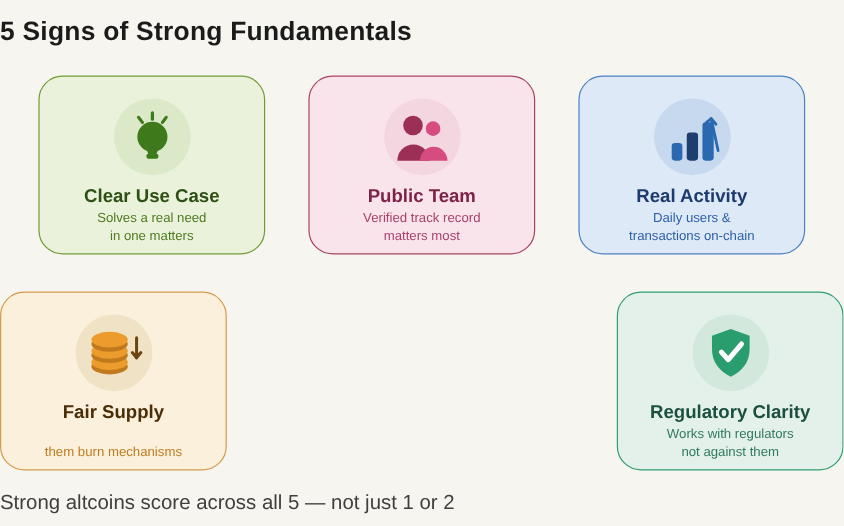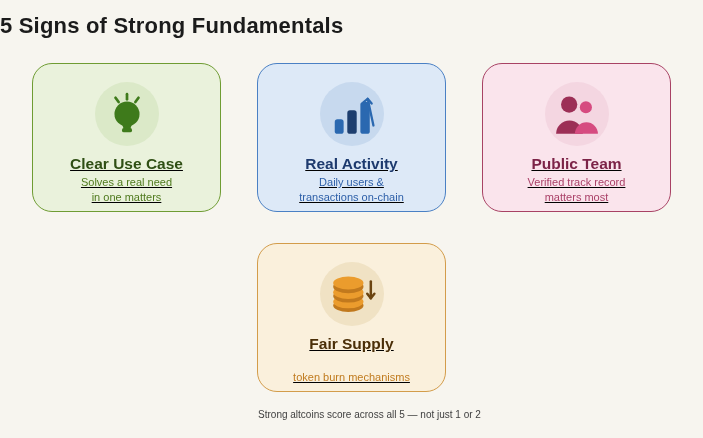--- a/index.html
+++ b/index.html
@@ -12,24 +12,23 @@
   .page-title {
     margin-top: 13px;
     font-size: 22px;
     font-weight: bold;
     letter-spacing: 0.2px;
     color: #1b1b1b;
   }
   .cards-row {
     display: flex;
     justify-content: center;
-    text-decoration: underline;
   }
   .row-1 { margin-top: 24px; gap: 36px; }
-  .row-2 { margin-top: 31px; gap: 28px; }
+  .row-2 { margin-top: 31px; gap: 28px; justify-content: space-between; }
   .card {
     width: 189px; height: 149px;
     border: 1.5px solid var(--border);
     background: var(--bg);
     border-radius: 20px;
     display: flex;
     flex-direction: column;
     align-items: center;
   }
   .icon-chip {
@@ -53,24 +52,23 @@
   .card-sub {
     margin-top: 2px;
     font-size: 11px;
     line-height: 1.4;
     text-align: center;
     color: var(--text);
     white-space: nowrap;
   }
   .footer-note {
     margin-top: 17px;
-    text-align: center;
-    font-size: 10px;
+    text-align: left;
+    font-size: 17px;
     color: #3f3f3f;
-    padding-left: 36px;
   }
   
   .f1 { fill: var(--icon); }
   .f2 { fill: var(--icon2); }
   .s1 { stroke: var(--icon); fill: none; stroke-linecap: round; stroke-linejoin: round; }
   .s2 { stroke: var(--icon2); fill: none; stroke-linecap: round; stroke-linejoin: round; }
   .sa { stroke: var(--accent); fill: none; stroke-linecap: round; stroke-linejoin: round; }
 </style>
 </head>
 <body>
@@ -90,50 +88,50 @@
         <rect class="f1" x="17.2" y="35.5" width="9.6" height="4" rx="1.8"></rect>
       </svg>
     </div>
     <div class="card-title">Clear Use Case</div>
     <div class="card-sub">
       <span>Solves a real need</span><br>
       <span>in one matters</span>
     </div>
   </div>
 
+  <div class="card" style="--bg: #fae4ec; --border: #a84264; --chip: #f4d6e1; --icon: #9c2f56; --icon2: #d64b80; --accent: #9c2f56; --title: #7c2347; --text: #aa4168;">
+    <div class="icon-chip">
+      <svg viewBox="0 0 44 44" aria-hidden="true">
+        <circle class="f1" cx="14.5" cy="13" r="7.8"></circle>
+        <circle class="f2" cx="30.5" cy="15.5" r="5.8"></circle>
+        <path class="f1" d="M2 41 a12.8 12.8 0 0 1 25.6 0 Z"></path>
+        <path class="f2" d="M20 41 a11 11 0 0 1 22 0 Z"></path>
+      </svg>
+    </div>
+    <div class="card-title">Public Team</div>
+    <div class="card-sub">
+      <span>Verified track record</span><br>
+      <span>matters most</span>
+    </div>
+  </div>
+
   <div class="card" style="--bg: #dde9f7; --border: #4a80c4; --chip: #c7d9ee; --icon: #2a68b0; --icon2: #1d3e6e; --accent: #2a68b0; --title: #1d3a6e; --text: #2d5fa8;">
     <div class="icon-chip">
       <svg viewBox="0 0 44 44" aria-hidden="true">
         <rect class="f1" x="5.5" y="27" width="8.5" height="14" rx="2.6"></rect>
         <rect class="f2" x="17.5" y="18.5" width="9" height="22.5" rx="2.6"></rect>
         <rect class="f1" x="30" y="10.5" width="9" height="30.5" rx="2.6"></rect>
         <path class="s1" d="M42.5 33 L37 7.5" stroke-width="2.2"></path>
         <path class="s1" d="M37 7.5 L32.8 10.8 M37 7.5 L40.8 12" stroke-width="2.2"></path>
       </svg>
     </div>
     <div class="card-title">Real Activity</div>
     <div class="card-sub">
       <span>Daily users &amp;</span><br>
       <span>transactions on-chain</span>
-    </div>
-  </div>
-
-  <div class="card" style="--bg: #fae4ec; --border: #a84264; --chip: #f4d6e1; --icon: #9c2f56; --icon2: #d64b80; --accent: #9c2f56; --title: #7c2347; --text: #aa4168;">
-    <div class="icon-chip">
-      <svg viewBox="0 0 44 44" aria-hidden="true">
-        <circle class="f1" cx="14.5" cy="13" r="7.8"></circle>
-        <circle class="f2" cx="30.5" cy="15.5" r="5.8"></circle>
-        <path class="f1" d="M2 41 a12.8 12.8 0 0 1 25.6 0 Z"></path>
-        <path class="f2" d="M20 41 a11 11 0 0 1 22 0 Z"></path>
-      </svg>
-    </div>
-    <div class="card-title">Public Team</div>
-    <div class="card-sub">
-      <span>Verified track record</span><br>
-      <span>matters most</span>
     </div>
   </div>
 
 </div>
 
 <div class="cards-row row-2">
 
   <div class="card" style="--bg: #faf0dc; --border: #d39c4a; --chip: #f0e2c4; --icon: #eb9c2d; --icon2: #c1791d; --accent: #6b4410; --title: #4a2e07; --text: #c07b1f;">
     <div class="icon-chip">
       <svg viewBox="0 0 44 44" aria-hidden="true">
@@ -143,20 +141,33 @@
         <ellipse class="f1" cx="18.5" cy="20.5" rx="14.5" ry="6.2"></ellipse>
         <ellipse class="f2" cx="18.5" cy="15" rx="14.5" ry="6.2"></ellipse>
         <ellipse class="f1" cx="18.5" cy="11.5" rx="14.5" ry="6.2"></ellipse>
         <path class="sa" d="M40 10 L40 26" stroke-width="2.4"></path>
         <path class="sa" d="M40 26 L36.6 21.8 M40 26 L43.4 21.8" stroke-width="2.4"></path>
       </svg>
     </div>
     <div class="card-title">Fair Supply</div>
     <div class="card-sub">
       <br>
-      <span>token burn mechanisms</span>
+      <span>them burn mechanisms</span>
     </div>
   </div>
 
+  <div class="card" style="--bg: #e4f1ea; --border: #2f9e74; --chip: #d2e8dc; --icon: #2a9d6e; --icon2: #ffffff; --accent: #2a9d6e; --title: #1b4f3e; --text: #2e7a60;">
+    <div class="icon-chip">
+      <svg viewBox="0 0 44 44" aria-hidden="true">
+        <path class="f1" d="M22 3 L37 8.5 L37 19 C37 29.5 31 36.8 22 41 C13 36.8 7 29.5 7 19 L7 8.5 Z"></path>
+        <path class="s2" d="M14.5 21.5 L20 27.5 L30.5 15" stroke-width="4"></path>
+      </svg>
+    </div>
+    <div class="card-title">Regulatory Clarity</div>
+    <div class="card-sub">
+      <span>Works with regulators</span><br>
+      <span>not against them</span>
+    </div>
+  </div>
 
 </div>
 
 <p class="footer-note">Strong altcoins score across all 5 — not just 1 or 2</p>
 
 </body></html>

